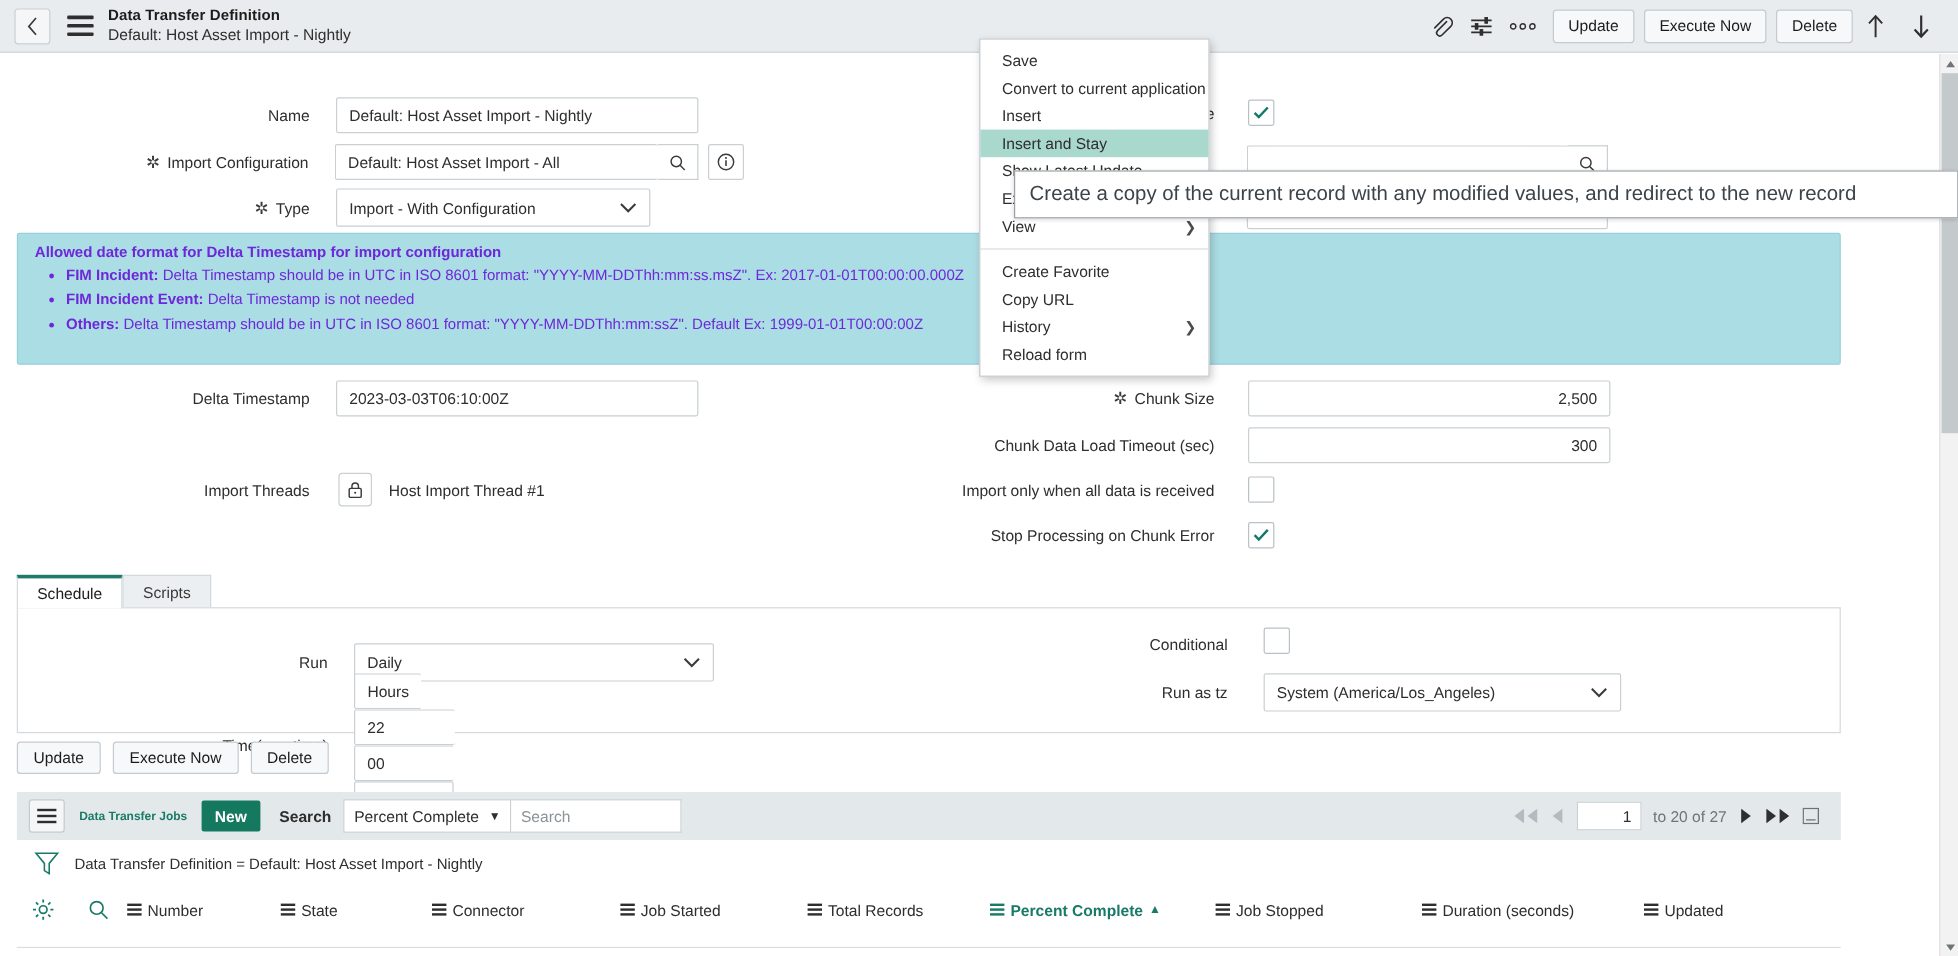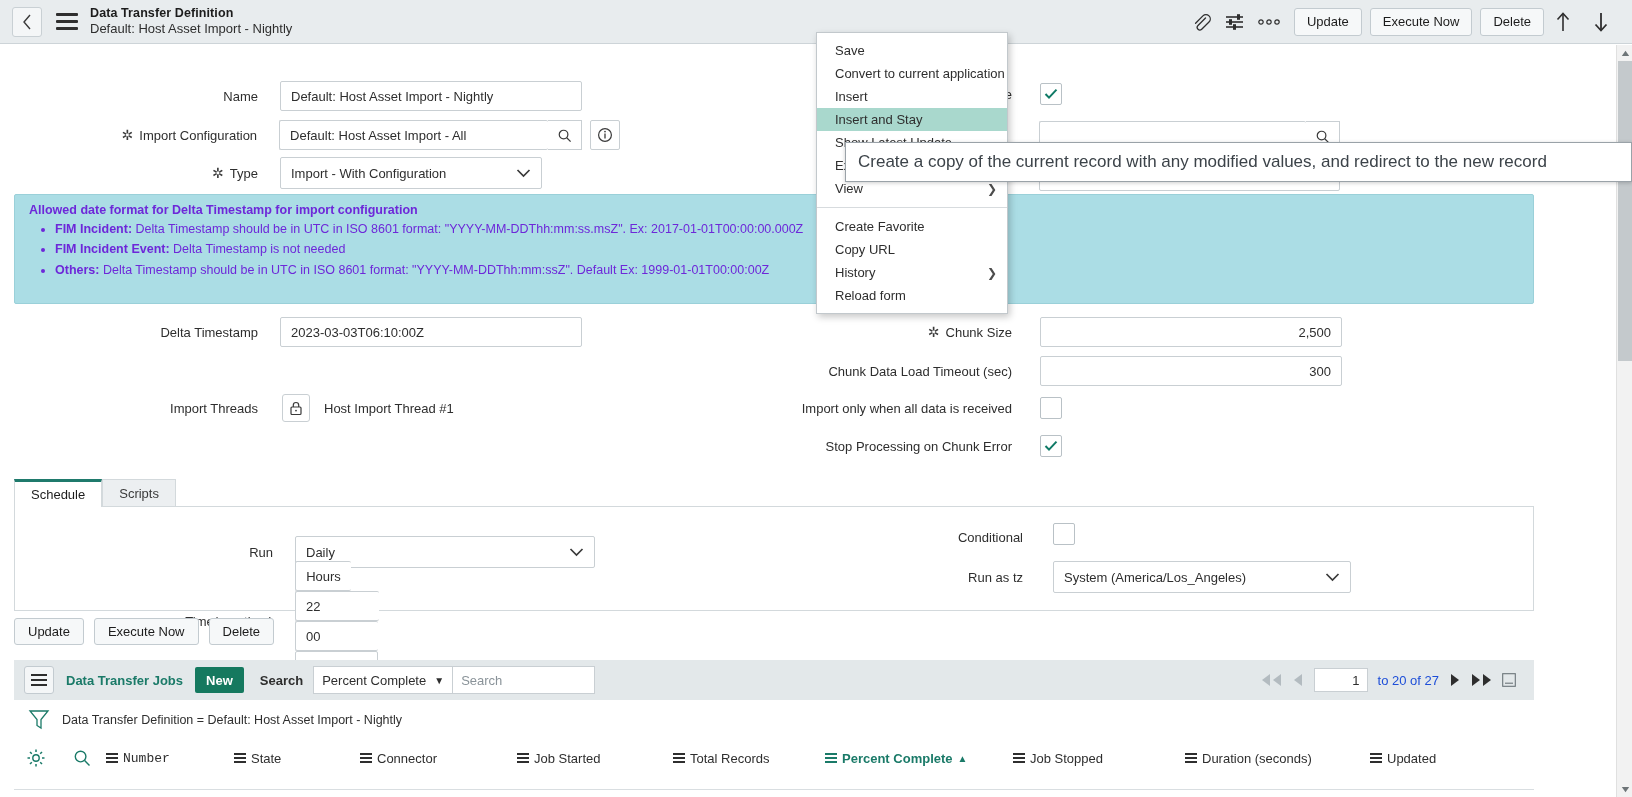--- a/index.html
+++ b/index.html
@@ -133,42 +133,42 @@
   
   .rel-head {
     position: absolute; left: 14px; top: 660px; width: 1520px; height: 40px;
     background: #e3e8ea; display: flex; align-items: center; padding: 0 10px;
   }
   .rel-menu {
     width: 30px; height: 28px; border: 1px solid #c3cbd0; background: #f4f6f7; border-radius: 3px;
     display: flex; flex-direction: column; justify-content: center; align-items: center; gap: 3px; cursor: pointer;
   }
   .rel-menu i { width: 16px; height: 2px; background: #2e2e2e; display:block; }
-  .rel-title { margin-left: 12px; color: #1a7a68; font-weight: bold; font-size: 13px; cursor: pointer; }
+  .rel-title { margin-left: 12px; color: #1a7a68; font-weight: bold; font-size: 10px; cursor: pointer; }
   .new-btn {
     margin-left: 12px; height: 26px; padding: 0 11px; background: #15795f; color: #fff;
     font-weight: bold; font-size: 13px; border: none; border-radius: 2px; cursor: pointer;
     display: flex; align-items: center; font-family: "Liberation Sans", sans-serif;
   }
   .search-lbl { margin-left: 16px; font-weight: bold; font-size: 13px; color: #2e2e2e; }
   .search-sel {
     margin-left: 10px; height: 28px; min-width: 120px; padding: 0 8px; background: #fff;
     border: 1px solid #c9cfd3; display: flex; align-items: center; gap: 8px; font-size: 13px; cursor: pointer;
   }
   .search-inp {
     height: 28px; width: 142px; background: #fff; border: 1px solid #c9cfd3; border-left: none;
     padding: 0 8px; font-size: 13px; color: #8a9399; display: flex; align-items: center;
   }
   .pager { margin-left: auto; display: flex; align-items: center; gap: 10px; padding-right: 8px; }
   .pg-ic { cursor: pointer; display: flex; align-items: center; }
   .pg-box {
     width: 54px; height: 24px; background: #fff; border: 1px solid #c9cfd3;
     display: flex; align-items: center; justify-content: flex-end; padding-right: 7px; font-size: 13px;
   }
-  .pg-txt { font-size: 13px; color: #1d4ed8; }
+  .pg-txt { font-size: 13px; color: #737373; }
 
   .filter-row {
     position: absolute; left: 14px; top: 700px; width: 1520px; height: 40px;
     display: flex; align-items: center; background: #fff; padding-left: 14px;
   }
   .filter-txt { margin-left: 12px; font-size: 12.5px; color: #2e2e2e; }
 
   .col-row {
     position: absolute; left: 14px; top: 740px; width: 1520px; height: 36px;
     display: flex; align-items: center; background: #fff;
@@ -516,21 +516,21 @@
         </g>
       </svg>
     </div>
     <div style="width:48px; display:flex; justify-content:center;">
       <svg width="18" height="18" viewBox="0 0 18 18">
         <circle cx="7.6" cy="7.6" r="5.3" stroke="#1a7a68" stroke-width="1.4" fill="none"></circle>
         <line x1="11.6" y1="11.6" x2="16.5" y2="16.5" stroke="#1a7a68" stroke-width="1.4"></line>
       </svg>
     </div>
 
-    <div class="col-h" style="width:128px;font-family:Liberation Mono, monospace;">
+    <div class="col-h" style="width:128px;">
       <span class="burger-mini">
           <i></i>
           <i></i>
           <i></i>
         </span>
       <span>Number</span>
     </div>
     <div class="col-h" style="width:126px;">
       <span class="burger-mini">
           <i></i>

